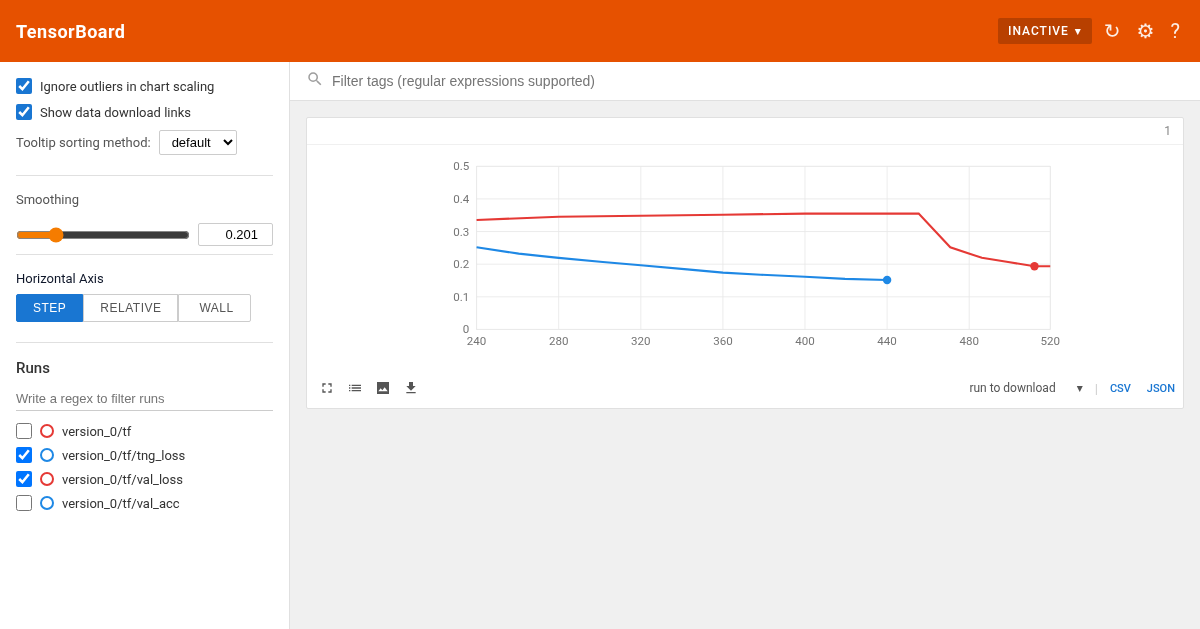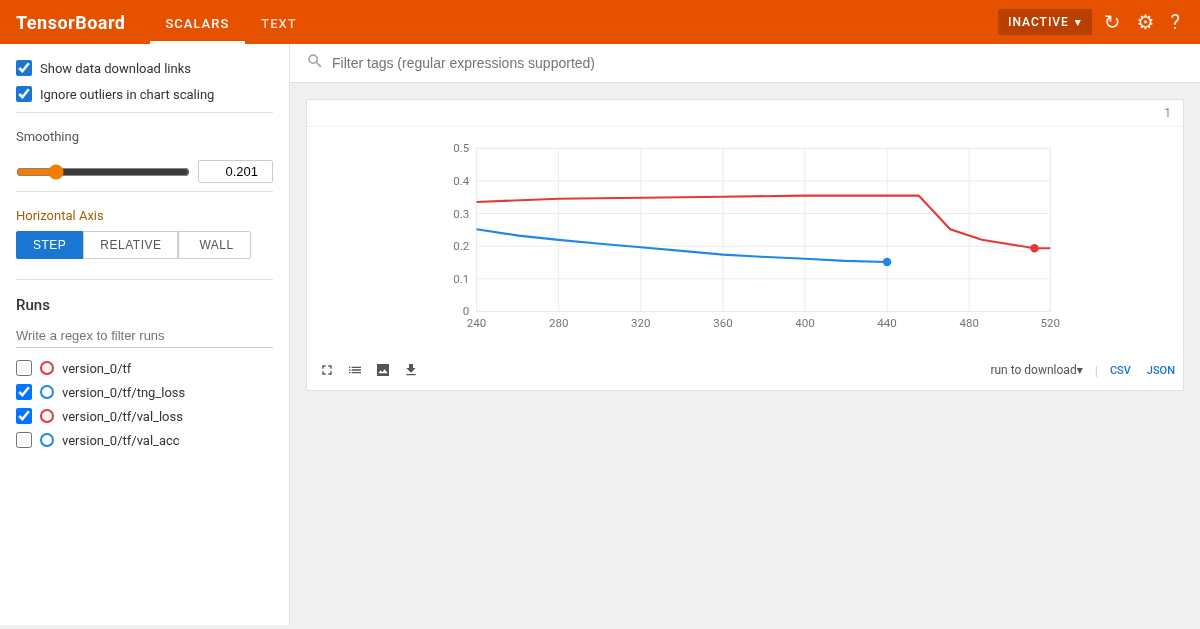--- a/index.html
+++ b/index.html
@@ -1,21 +1,21 @@
 <!DOCTYPE html>
 <html><head>
   <meta charset="utf-8">
   <style>
     * { box-sizing: border-box; margin: 0; padding: 0; }
     body { font-family: Roboto, Arial, sans-serif; font-size: 13px; background: #f0f0f0; color: #333; }
 
     
     .topbar {
       background: #E65100;
-      height: 44px;
+      height: 62px;
       display: flex;
       align-items: center;
       padding: 0 16px;
       gap: 24px;
     }
     .topbar-logo {
       color: white;
       font-size: 18px;
       font-weight: bold;
       letter-spacing: 0.5px;
@@ -141,21 +141,21 @@
     .smoothing-value {
       width: 75px;
       border: 1px solid #ccc;
       border-radius: 2px;
       padding: 3px 14px;
       font-size: 13px;
       text-align: right;
     }
     .horizontal-axis-label {
       font-size: 13px;
-      color: #a16207;
+      color: #0f172a;
       margin-bottom: 8px;
     }
     .axis-buttons {
       display: flex;
       gap: 0;
       margin-bottom: 20px;
     }
     .axis-btn {
       padding: 6px 16px;
       border: 1px solid #ccc;
@@ -279,61 +279,63 @@
       font-size: 16px;
       border: 1px solid transparent;
       border-radius: 2px;
     }
     .chart-footer-spacer { flex: 1; }
     .run-to-download {
       font-size: 12px;
       color: #555;
       display: flex;
       align-items: flex-start;
-      gap: 0;
+      gap: 21px;
       cursor: pointer;
     }
     .download-format {
       font-size: 11px;
       color: #1976D2;
       cursor: pointer;
       font-weight: 500;
     }
   </style>
 </head>
 <body>
 
 <div class="topbar">
   <span class="topbar-logo">TensorBoard</span>
-  <nav class="topbar-nav">
-    <div class="nav-item active">SCALARS</div>
-    <div class="nav-item">TEXT</div>
-  </nav>
   <div class="topbar-spacer"></div>
   <div class="topbar-right">
     <div class="status-dropdown">
       <span>INACTIVE</span>
       <span>▾</span>
     </div>
     <span class="topbar-icon">↻</span>
     <span class="topbar-icon">⚙</span>
     <span class="topbar-icon">?</span>
   </div>
 </div>
 
 <div class="layout">
 
   <div class="sidebar">
     <div class="checkbox-row">
       <input type="checkbox" checked="" style="">
-      <span class="checkbox-label">Show data download links</span>
+      <span class="checkbox-label">Ignore outliers in chart scaling</span>
     </div>
     <div class="checkbox-row">
       <input type="checkbox" checked="" style="">
-      <span class="checkbox-label">Ignore outliers in chart scaling</span>
+      <span class="checkbox-label">Show data download links</span>
+    </div>
+    <div class="tooltip-row">
+      <span class="tooltip-label">Tooltip sorting method:</span>
+      <select class="tooltip-select">
+        <option>default</option>
+      </select>
     </div>
 
     <hr class="divider">
 
     <div class="section-label">Smoothing</div>
     <div class="smoothing-row">
       <input type="range" class="smoothing-slider" min="0" max="1" step="0.001" value="0.201" style="">
       <input type="text" class="smoothing-value" value="0.201" style="">
     </div>
 

